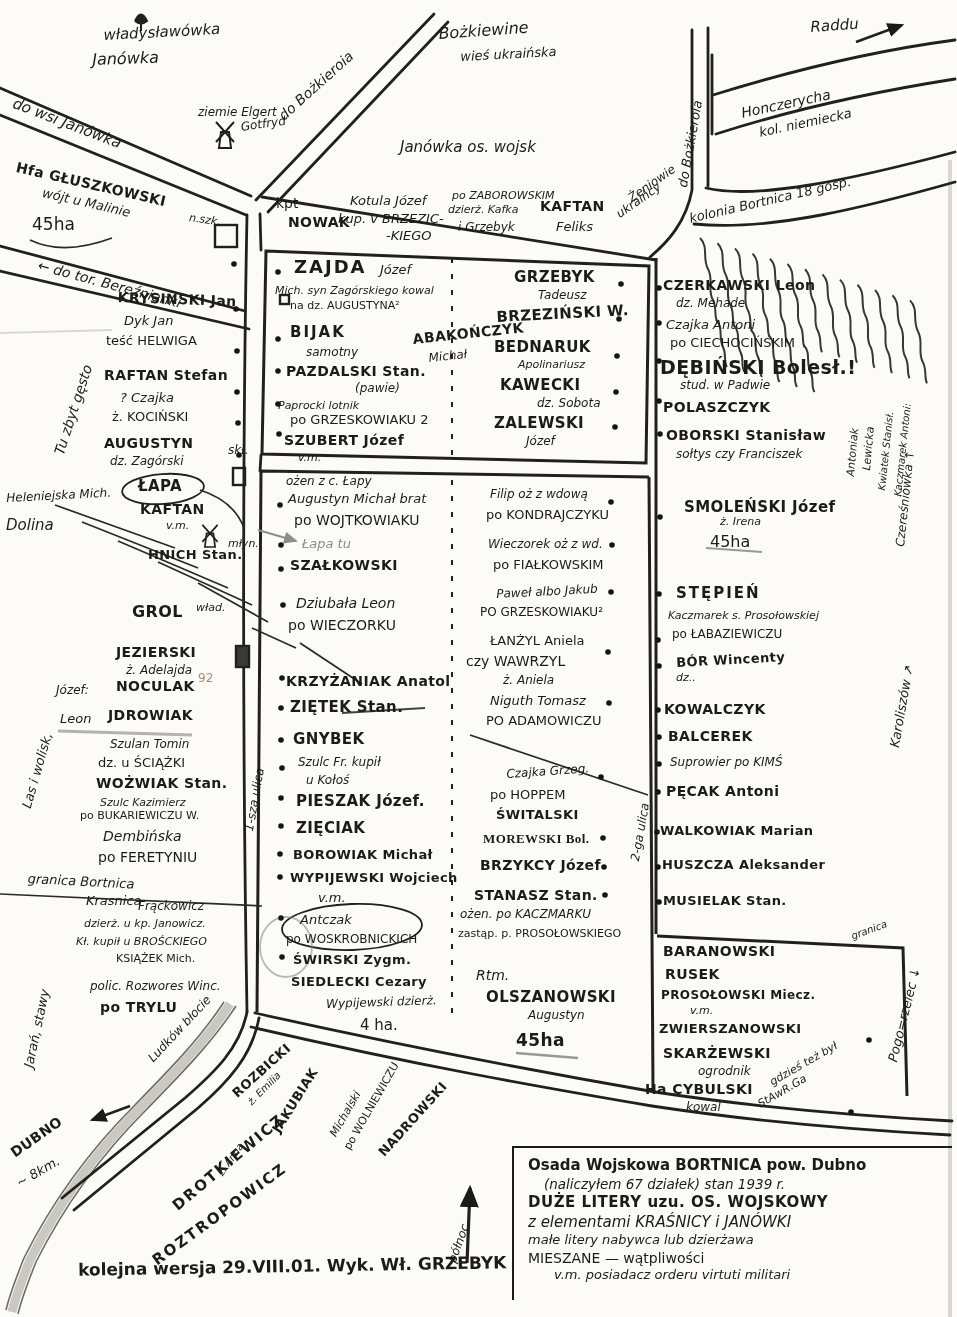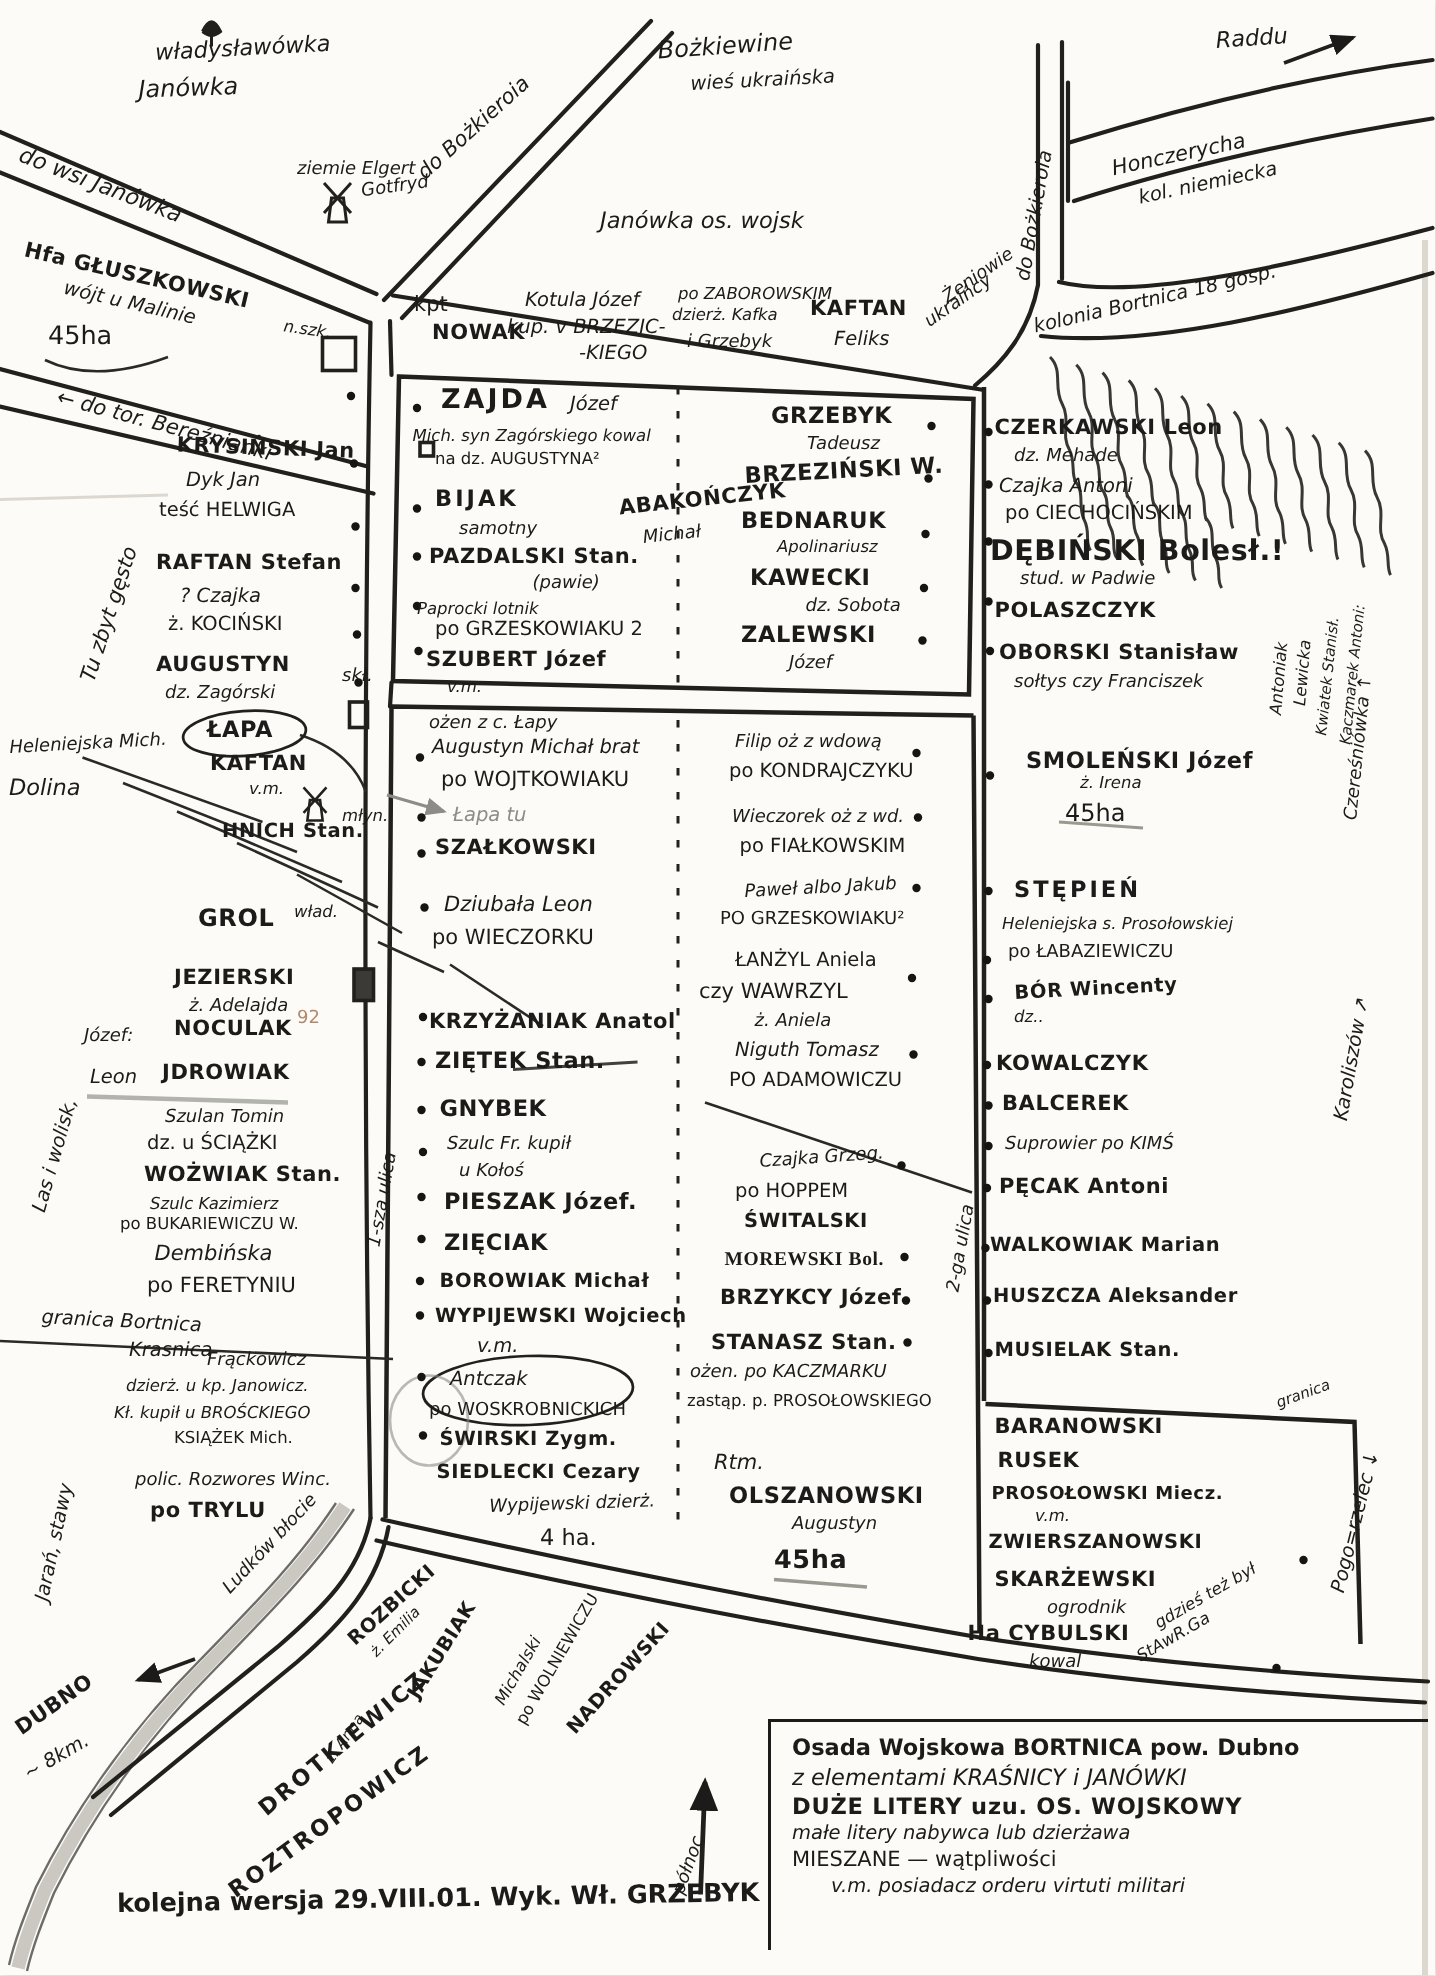--- a/index.html
+++ b/index.html
@@ -379,21 +379,21 @@
       <div class="lbl " style="left: 670px; top: 336px; font-size: 13px;">po CIECHOCIŃSKIM</div>
       <div class="lbl b" style="left: 660px; top: 358px; font-size: 19px;">DĘBIŃSKI Bolesł.!</div>
       <div class="lbl note" style="left: 680px; top: 379px; font-size: 12px;">stud. w Padwie</div>
       <div class="lbl b" style="left: 663px; top: 400px; font-size: 14px;">POLASZCZYK</div>
       <div class="lbl b" style="left: 666px; top: 428px; font-size: 14px;">OBORSKI Stanisław</div>
       <div class="lbl note" style="left: 676px; top: 448px; font-size: 12px;">sołtys czy Franciszek</div>
       <div class="lbl b" style="left: 684px; top: 500px; font-size: 15px;">SMOLEŃSKI Józef</div>
       <div class="lbl note" style="left: 720px; top: 516px; font-size: 11px;">ż. Irena</div>
       <div class="lbl " style="left: 710px; top: 534px; font-size: 16px;">45ha</div>
       <div class="lbl b w" style="left: 676px; top: 586px; font-size: 15px;">STĘPIEŃ</div>
-      <div class="lbl note" style="left: 668px; top: 610px; font-size: 11px;">Heleniejska s. Prosołowskiej</div>
+      <div class="lbl note" style="left: 668px; top: 610px; font-size: 11px;">Kaczmarek s. Prosołowskiej</div>
       <div class="lbl " style="left: 672px; top: 628px; font-size: 12px;">po ŁABAZIEWICZU</div>
       <div class="lbl b" style="left: 676px; top: 656px; font-size: 13px; transform: rotate(-3deg);">BÓR Wincenty</div>
       <div class="lbl note" style="left: 676px; top: 672px; font-size: 11px;">dz..</div>
       <div class="lbl b" style="left: 664px; top: 702px; font-size: 14px;">KOWALCZYK</div>
       <div class="lbl b" style="left: 668px; top: 729px; font-size: 14px;">BALCEREK</div>
       <div class="lbl note" style="left: 670px; top: 756px; font-size: 12px;">Suprowier po KIMŚ</div>
       <div class="lbl b" style="left: 666px; top: 784px; font-size: 14px;">PĘCAK Antoni</div>
       <div class="lbl b" style="left: 660px; top: 824px; font-size: 13px;">WALKOWIAK Marian</div>
       <div class="lbl b" style="left: 662px; top: 858px; font-size: 13px;">HUSZCZA Aleksander</div>
       <div class="lbl b" style="left: 663px; top: 894px; font-size: 13px;">MUSIELAK Stan.</div>
@@ -423,21 +423,22 @@
       <div class="lbl " style="left: 342px; top: 1146px; font-size: 11px; transform: rotate(-60deg);">po WOLNIEWICZU</div>
       <div class="lbl b" style="left: 376px; top: 1150px; font-size: 13px; transform: rotate(-48deg);">NADROWSKI</div>
       <div class="lbl b w" style="left: 170px; top: 1202px; font-size: 15px; transform: rotate(-40deg);">DROTKIEWICZ</div>
       <div class="lbl note" style="left: 216px; top: 1172px; font-size: 10px; transform: rotate(-55deg);">ż. Anna</div>
       <div class="lbl b w" style="left: 150px; top: 1256px; font-size: 15px; transform: rotate(-36deg);">ROZTROPOWICZ</div>
       <div class="lbl note" style="left: 446px; top: 1260px; font-size: 12px; transform: rotate(-70deg);">północ</div>
     </div>
 
   <div class="legend">
     <div class="lgl lg1">Osada Wojskowa BORTNICA pow. Dubno</div>
+    <div class="lgl lg2">(naliczyłem 67 działek) stan 1939 r.</div>
+    <div class="lgl lg4">DUŻE LITERY uzu. OS. WOJSKOWY</div>
     <div class="lgl lg3">z elementami KRAŚNICY i JANÓWKI</div>
-    <div class="lgl lg4">DUŻE LITERY uzu. OS. WOJSKOWY</div>
     <div class="lgl lg5">małe litery nabywca lub dzierżawa</div>
     <div class="lgl lg6">MIESZANE — wątpliwości</div>
     <div class="lgl lg7">v.m. posiadacz orderu virtuti militari</div>
   </div>
 
   <div id="footer">kolejna wersja 29.VIII.01. Wyk. Wł. GRZEBYK</div>
 </div>
 
 </body></html>

